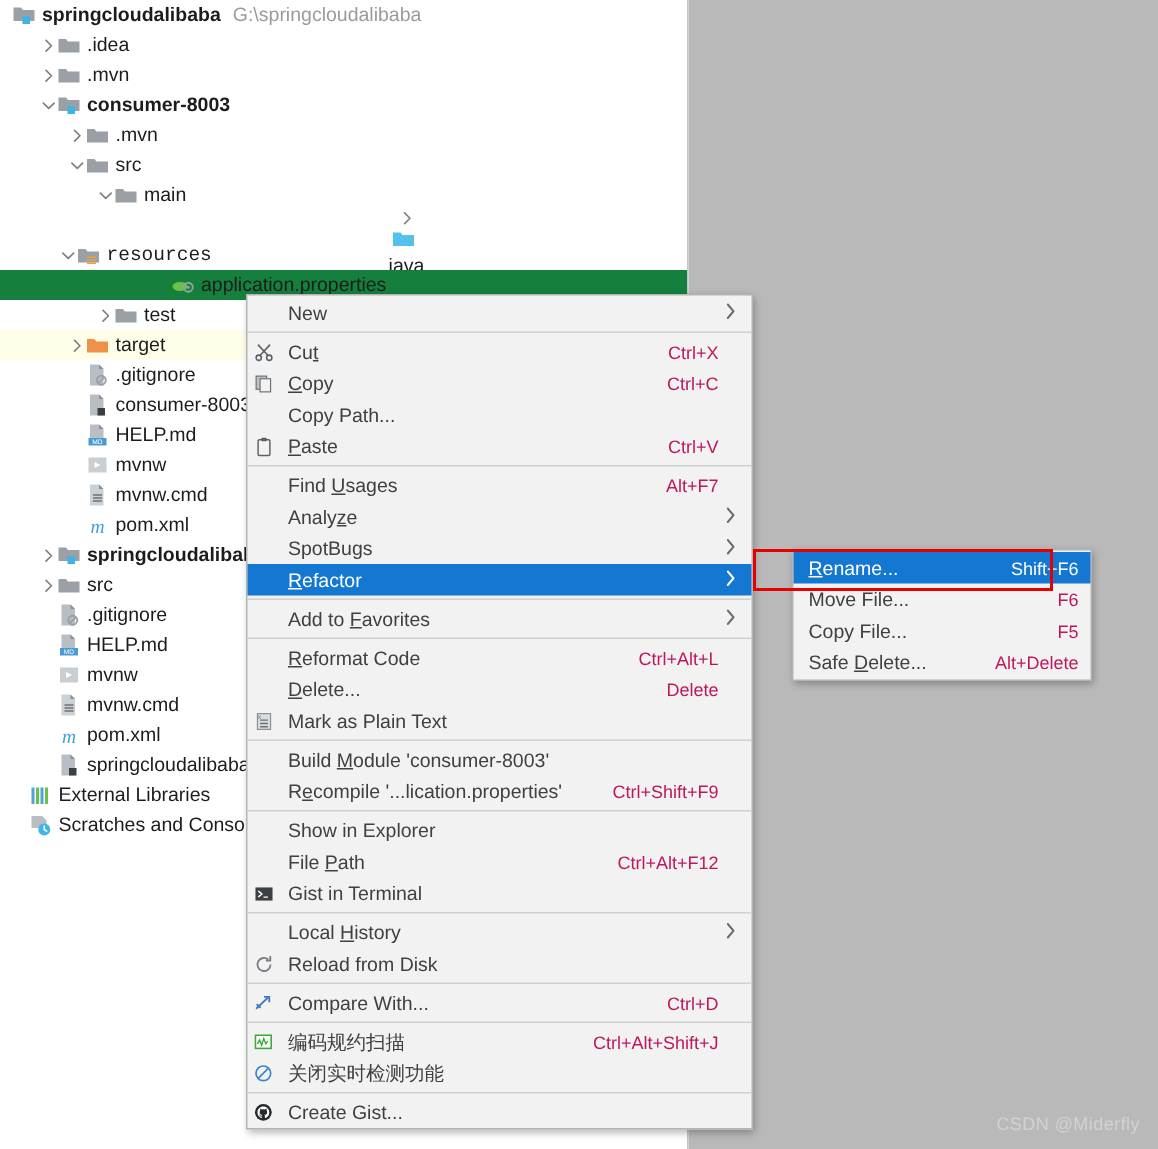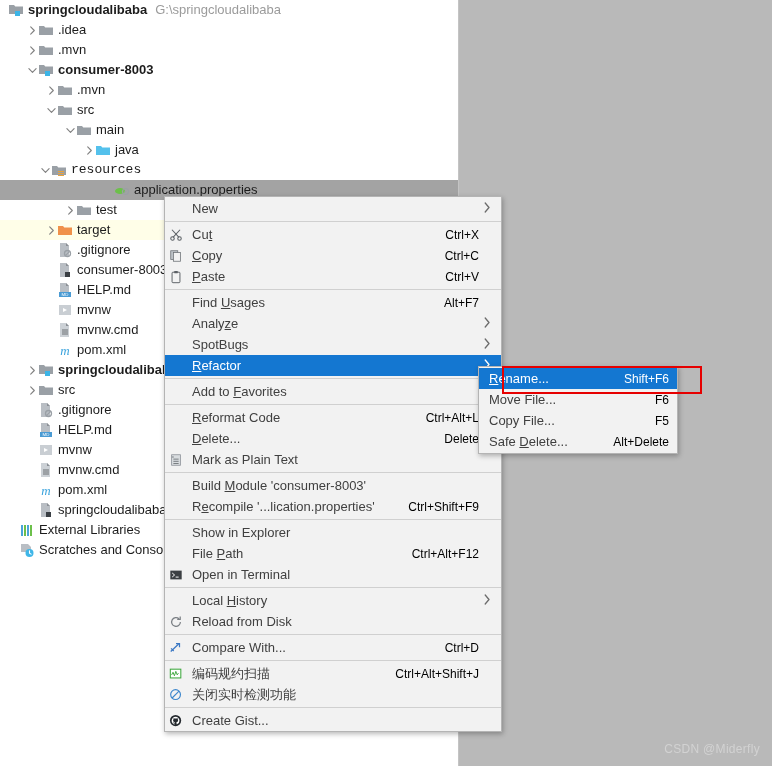--- a/index.html
+++ b/index.html
@@ -16,21 +16,21 @@
   #tree-panel{
     position:absolute;left:0;top:0;width:458px;height:766px;
     background:#ffffff;
     border-right:1px solid #c4c4c4;
     overflow:hidden;
   }
   .row{
     position:relative;height:20px;line-height:20px;
     white-space:nowrap;display:flex;align-items:center;
   }
-  .row.sel{background:#a3a3a3;}
+  .row.sel{background:#15803d;}
   .row.hl{background:#fffee8;}
   .arrow{
     width:11px;height:20px;flex:0 0 11px;
     display:flex;align-items:center;justify-content:center;
     color:#808080;font-size:10px;line-height:1;
   }
   .arrow svg{display:block;}
   .ico{
     width:16px;height:16px;flex:0 0 16px;margin-right:4px;
     display:flex;align-items:center;justify-content:center;position:relative;
@@ -51,27 +51,27 @@
     padding:0 6px 0 0;position:relative;cursor:default;
   }
   .mi.active{background:#1477d1;}
   .mi.active .mtext,.mi.active .mkey,.mi.active .chev{color:#fff;}
   .micon{
     width:22px;flex:0 0 22px;height:21px;
     display:flex;align-items:center;justify-content:center;
   }
   .mtext{flex:1;font-size:13px;color:#404040;padding-left:5px;white-space:nowrap;}
   .mtext u{text-decoration:underline;}
-  .mkey{font-size:12px;color:#000000;padding-left:16px;white-space:nowrap;}
+  .mkey{font-size:12px;color:#be185d;padding-left:16px;white-space:nowrap;}
   .chev{width:16px;text-align:center;color:#6c6c6c;font-size:11px;}
   .msep{height:1px;background:#d0d0d0;margin:2px 0;}
 
   
   #sub-menu{
-    position:absolute;left:478px;top:366px;width:198px;
+    position:absolute;left:528px;top:366px;width:198px;
     background:#f2f2f2;border:1px solid #b4b4b4;
     box-shadow:1px 2px 5px rgba(0,0,0,.28);
     padding:1px 0;
   }
   #sub-menu .mi{padding-right:8px;}
   #sub-menu .mtext{padding-left:10px;}
 
   #red-box{
     position:absolute;left:502px;top:366px;
     width:200px;height:28px;
@@ -170,21 +170,21 @@
           <path d="M1 3l4 4 4-4" fill="none" stroke="currentColor" stroke-width="1.25" stroke-linecap="round" stroke-linejoin="round"></path>
         </svg>
       </span>
       <span class="ico">
         <svg width="16" height="16" viewBox="0 0 16 16" xmlns="http://www.w3.org/2000/svg">
           <path d="M1 4h5l1.3 1.6H15V13H1z" fill="#9aa0a6"></path>
         </svg>
       </span>
       <span class="lbl">main</span>
     </div>
-    <div class="row" style="padding-left: 84px;">
+    <div class="row" style="padding-left: 84px; flex-direction: column;">
       <span class="arrow">
         <svg width="9" height="9" viewBox="0 0 10 10" xmlns="http://www.w3.org/2000/svg">
           <path d="M3 1l4 4-4 4" fill="none" stroke="currentColor" stroke-width="1.25" stroke-linecap="round" stroke-linejoin="round"></path>
         </svg>
       </span>
       <span class="ico">
         <svg width="16" height="16" viewBox="0 0 16 16" xmlns="http://www.w3.org/2000/svg">
           <path d="M1 4h5l1.3 1.6H15V13H1z" fill="#54c1ec"></path>
         </svg>
       </span>
@@ -452,20 +452,25 @@
     </div>
     <div class="mi">
       <span class="micon">
         <svg width="14" height="14" viewBox="0 0 16 16" xmlns="http://www.w3.org/2000/svg">
           <rect x="2" y="2" width="8" height="10" fill="#bfc4c9" stroke="#6d7276" stroke-width="0.9"></rect>
           <rect x="5" y="4" width="8" height="10" fill="#f2f2f2" stroke="#6d7276" stroke-width="0.9"></rect>
         </svg>
       </span>
       <span class="mtext"><u>C</u>opy</span>
       <span class="mkey">Ctrl+C</span>
+      <span class="chev"></span>
+    </div>
+    <div class="mi">
+      <span class="micon"></span>
+      <span class="mtext">Copy Path...</span>
       <span class="chev"></span>
     </div>
     <div class="mi">
       <span class="micon">
         <svg width="14" height="14" viewBox="0 0 16 16" xmlns="http://www.w3.org/2000/svg">
           <rect x="3.5" y="2.5" width="9" height="12" rx="1" fill="none" stroke="#5b6065" stroke-width="1.1"></rect>
           <rect x="6" y="1" width="4" height="2.6" rx="0.6" fill="#5b6065"></rect>
         </svg>
       </span>
       <span class="mtext"><u>P</u>aste</span>
@@ -559,21 +564,21 @@
       <span class="chev"></span>
     </div>
     <div class="mi">
       <span class="micon">
         <svg width="14" height="14" viewBox="0 0 16 16" xmlns="http://www.w3.org/2000/svg">
           <rect x="1.5" y="3" width="13" height="10" fill="#3c4043"></rect>
           <path d="M4 6l2.4 2L4 10" stroke="#fff" stroke-width="1.1" fill="none" stroke-linecap="round"></path>
           <line x1="7.6" y1="10.4" x2="11" y2="10.4" stroke="#fff" stroke-width="1.1"></line>
         </svg>
       </span>
-      <span class="mtext">Open in Terminal</span>
+      <span class="mtext">Gist in Terminal</span>
       <span class="chev"></span>
     </div>
     <div class="msep"></div>
     <div class="mi">
       <span class="micon"></span>
       <span class="mtext">Local <u>H</u>istory</span>
       <span class="chev"><svg width="7" height="11" viewBox="0 0 7 11" xmlns="http://www.w3.org/2000/svg">
           <path d="M1.2 1L5 5.5 1.2 10" fill="none" stroke="currentColor" stroke-width="1.3" stroke-linecap="round" stroke-linejoin="round"></path>
         </svg></span>
     </div>

